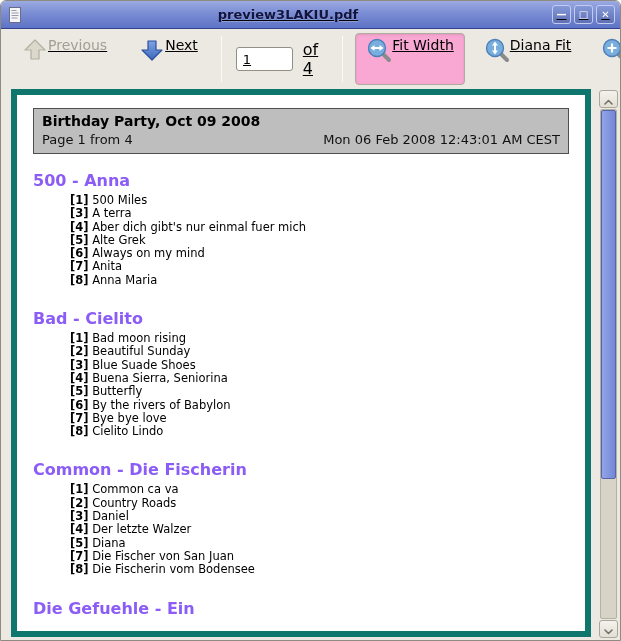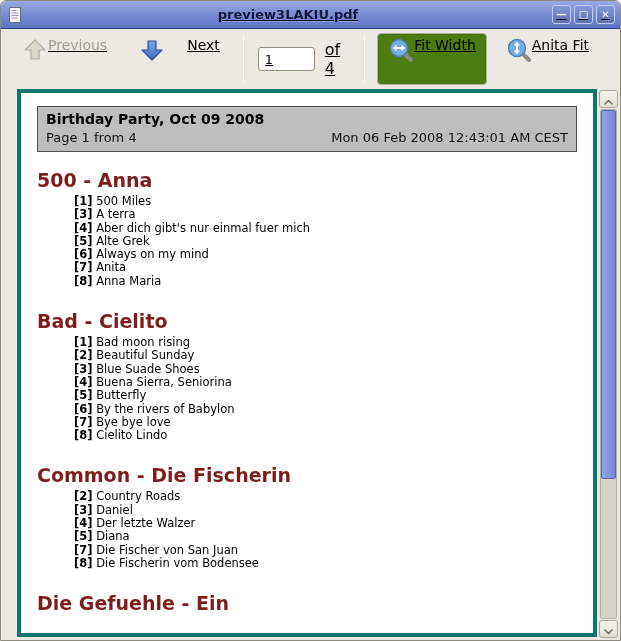--- a/index.html
+++ b/index.html
@@ -38,54 +38,54 @@
     height:60px; display:flex; align-items:center; padding:0 10px;
     background:#ece9e2;
   }
   .tb-btn {
     display:flex; flex-direction:row; align-items:flex-start; justify-content:center;
     height:52px; padding:3px 10px; border:1px solid transparent; border-radius:4px;
     font-size:14px; color:#000; white-space:nowrap;
   }
   .tb-btn.disabled { color:#a39f93; }
   .tb-btn.active {
-    background:#4d7c0f; border:1px solid #b0ac9f;
+    background:#f9a8d4; border:1px solid #b0ac9f;
     box-shadow:inset 0 1px 3px rgba(0,0,0,0.10);
   }
   .tb-icon { width:26px; height:26px; margin-bottom:1px; }
   .tb-sep {
     width:1px; height:46px; background:#d2cec2; border-right:1px solid #fbfaf6;
     margin:0 12px;
   }
   .page-input {
     width:57px; height:24px; border:1px solid #948f84; border-radius:3px;
     padding:0 6px; font-size:13px; font-family:"DejaVu Sans", sans-serif;
     background:#fff; margin-left:2px;
   }
   .of-label { margin:0 12px 0 10px; font-size:16px; color:#000; }
   .tb-overflow { margin-left:auto; padding:2px 8px; display:flex; align-items:center; }
 
   
   .view { position:absolute; top:88px; left:0; right:0; bottom:0; }
   .page-wrap {
-    position:absolute; left:16px; top:0; width:580px; bottom:3px;
-    background:#fff; border:4px solid #0f766e; overflow:hidden;
+    position:absolute; left:10px; top:0; width:580px; bottom:3px;
+    background:#fff; border:6px solid #0f766e; overflow:hidden;
   }
 
   .doc-header {
     margin:13px 16px 0 16px;
     background:#bebebe; border:1px solid #4f4f4f;
     padding:3px 8px 5px 8px;
   }
   .doc-title { font-weight:bold; font-size:14px; color:#000; line-height:19px; }
   .doc-sub { display:flex; justify-content:space-between; font-size:13px; color:#111; line-height:17px; }
 
   .sections { margin:17px 16px 0 16px; }
   .section { margin-bottom:22px; }
-  .section-heading { font-weight:bold; font-size:19px; color:#7f1d1d; margin-bottom:4px; }
+  .section-heading { font-weight:bold; font-size:16px; color:#8b5cf6; margin-bottom:4px; }
   .song { margin-left:37px; font-size:11.5px; line-height:13.3px; color:#000; }
   .song .num { font-weight:bold; }
 
   
   .scrollbar { position:absolute; right:2px; top:1px; width:19px; bottom:2px; }
   .sb-btn {
     position:absolute; left:0; right:0; height:18px;
     background:linear-gradient(#f4f2ec, #e3dfd5);
     border:1px solid #aaa69a; border-radius:3px;
     display:flex; align-items:center; justify-content:center;
@@ -129,21 +129,21 @@
 
     <div class="tb-btn disabled">
       <span class="tb-icon">
         <svg width="26" height="26" viewBox="0 0 26 26">
           <polygon points="13,3 23,13 17,13 17,22 9,22 9,13 3,13" fill="#dcd8cc" stroke="#b3afa2" stroke-width="1.2" stroke-linejoin="round"></polygon>
         </svg>
       </span>
       <span>Previous</span>
     </div>
 
-    <div class="tb-btn" style="margin-left:10px;gap:22px;">
+    <div class="tb-btn" style="margin-left:10px;">
       <span class="tb-icon">
         <svg width="26" height="26" viewBox="0 0 26 26">
           <defs>
             <linearGradient id="bluearrow" x1="0" y1="0" x2="0" y2="1">
               <stop offset="0" stop-color="#7ea4e4"></stop>
                 <stop offset="1" stop-color="#3d69bd"></stop>
             </linearGradient>
           </defs>
           <polygon points="13,23 3,13 9,13 9,4 17,4 17,13 23,13" fill="url(#bluearrow)" stroke="#2c4f9b" stroke-width="1.2" stroke-linejoin="round"></polygon>
         </svg>
@@ -174,21 +174,21 @@
     <div class="tb-btn" style="margin-left:8px;">
       <span class="tb-icon">
         <svg width="26" height="26" viewBox="0 0 26 26">
           <line x1="17" y1="17" x2="23" y2="23" stroke="#8b8b8b" stroke-width="4" stroke-linecap="round"></line>
           <circle cx="11" cy="11" r="8.5" fill="#77aede" stroke="#4d7fb8" stroke-width="1.4"></circle>
           <line x1="11" y1="7.5" x2="11" y2="14.5" stroke="#fff" stroke-width="2"></line>
           <polygon points="11,4.5 8,8.5 14,8.5" fill="#fff"></polygon>
           <polygon points="11,17.5 8,13.5 14,13.5" fill="#fff"></polygon>
         </svg>
       </span>
-      <span>Anita Fit</span>
+      <span>Diana Fit</span>
     </div>
 
     <div class="tb-btn" style="margin-left:8px;">
       <span class="tb-icon">
         <svg width="26" height="26" viewBox="0 0 26 26">
           <line x1="17" y1="17" x2="23" y2="23" stroke="#8b8b8b" stroke-width="4" stroke-linecap="round"></line>
           <circle cx="11" cy="11" r="8.5" fill="#77aede" stroke="#4d7fb8" stroke-width="1.4"></circle>
           <line x1="11" y1="6.5" x2="11" y2="15.5" stroke="#fff" stroke-width="2.2"></line>
           <line x1="6.5" y1="11" x2="15.5" y2="11" stroke="#fff" stroke-width="2.2"></line>
         </svg>
@@ -233,20 +233,21 @@
             <div class="song"><span class="num">[2]</span> Beautiful Sunday</div>
             <div class="song"><span class="num">[3]</span> Blue Suade Shoes</div>
             <div class="song"><span class="num">[4]</span> Buena Sierra, Seniorina</div>
             <div class="song"><span class="num">[5]</span> Butterfly</div>
             <div class="song"><span class="num">[6]</span> By the rivers of Babylon</div>
             <div class="song"><span class="num">[7]</span> Bye bye love</div>
             <div class="song"><span class="num">[8]</span> Cielito Lindo</div>
           </div>
           <div class="section">
             <div class="section-heading">Common - Die Fischerin</div>
+            <div class="song"><span class="num">[1]</span> Common ca va</div>
             <div class="song"><span class="num">[2]</span> Country Roads</div>
             <div class="song"><span class="num">[3]</span> Daniel</div>
             <div class="song"><span class="num">[4]</span> Der letzte Walzer</div>
             <div class="song"><span class="num">[5]</span> Diana</div>
             <div class="song"><span class="num">[7]</span> Die Fischer von San Juan</div>
             <div class="song"><span class="num">[8]</span> Die Fischerin vom Bodensee</div>
           </div>
           <div class="section">
             <div class="section-heading">Die Gefuehle - Ein</div>
           </div>

